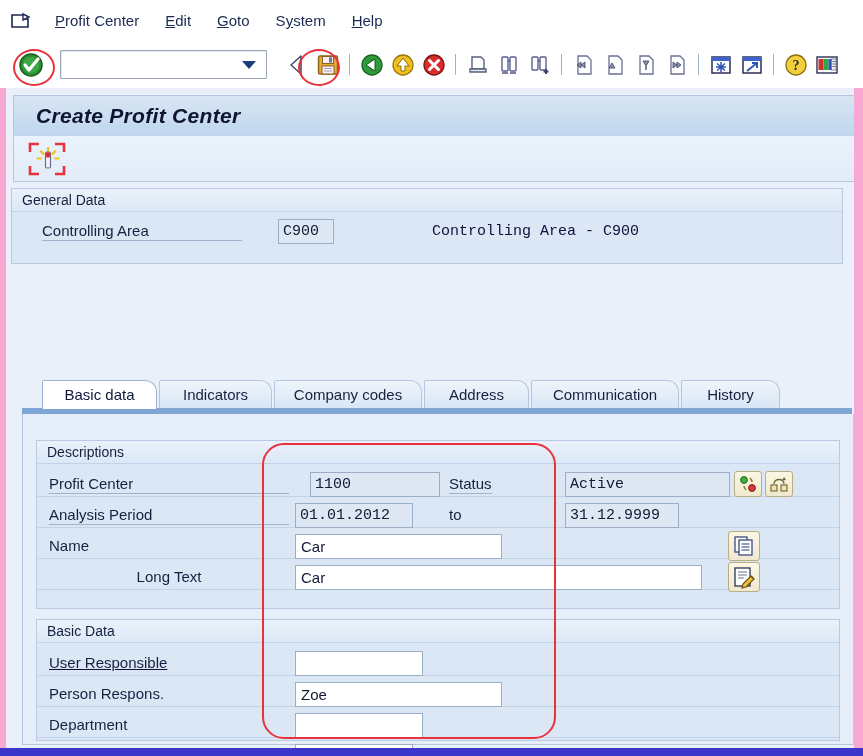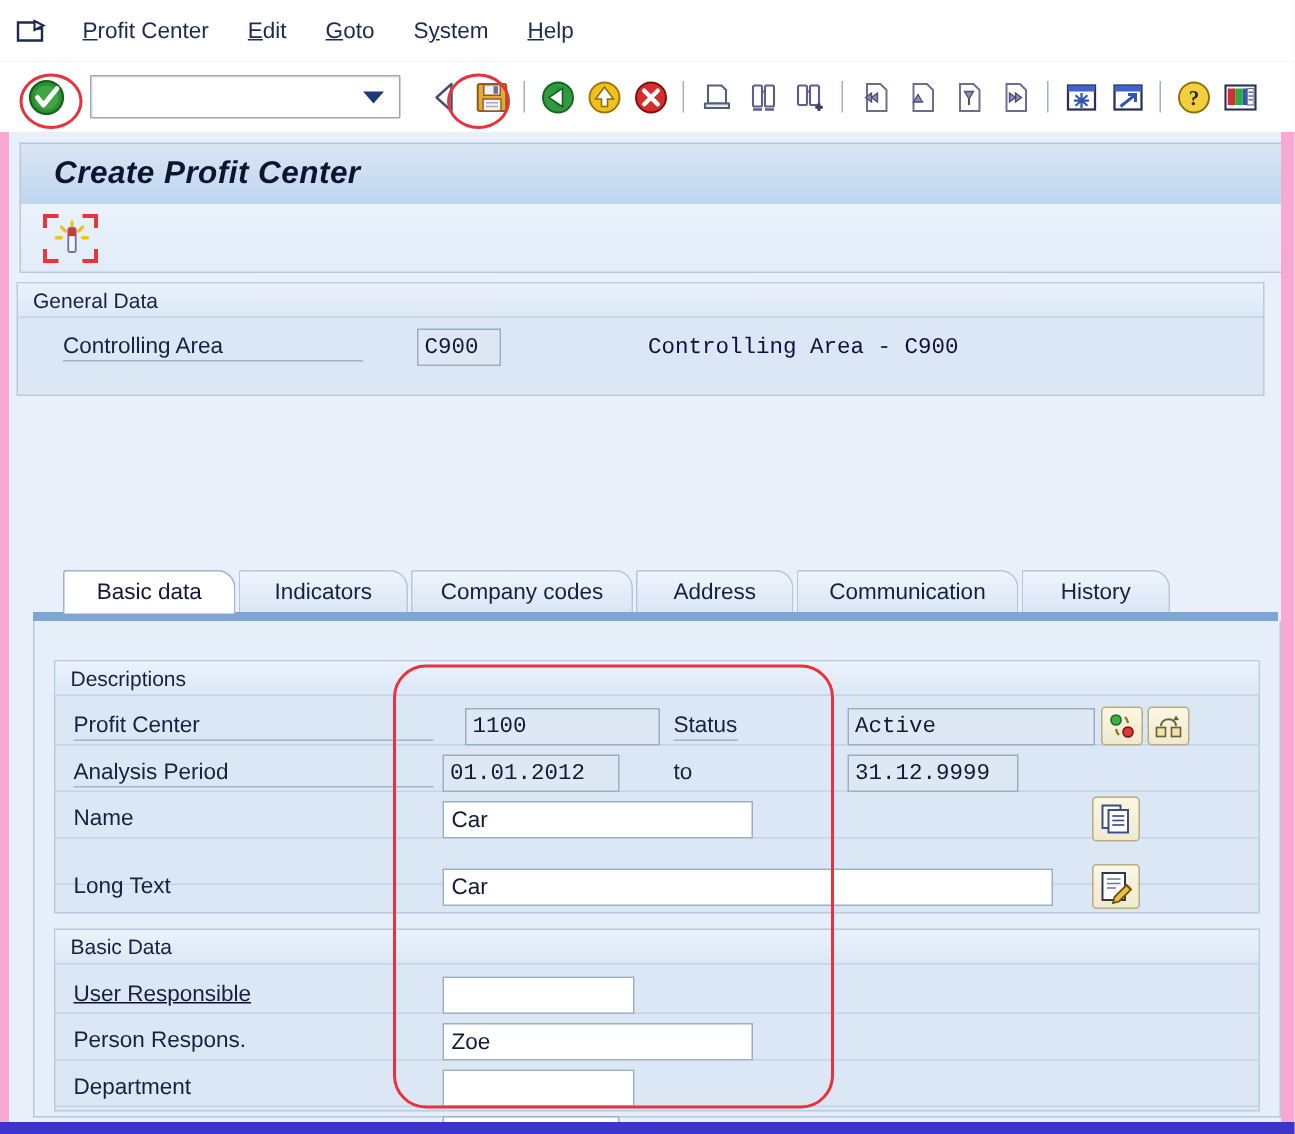--- a/index.html
+++ b/index.html
@@ -457,21 +457,21 @@
             <svg width="24" height="24" viewBox="0 0 24 24">
               <rect x="3" y="3" width="12" height="15" fill="#fdfbef" stroke="#394a86" stroke-width="1.3"></rect>
               <rect x="7" y="6" width="13" height="15" fill="#ffffff" stroke="#394a86" stroke-width="1.3"></rect>
               <line x1="9.5" y1="10" x2="17.5" y2="10" stroke="#394a86" stroke-width="1.1"></line>
               <line x1="9.5" y1="13" x2="17.5" y2="13" stroke="#394a86" stroke-width="1.1"></line>
               <line x1="9.5" y1="16" x2="17.5" y2="16" stroke="#394a86" stroke-width="1.1"></line>
             </svg>
           </span>
         </div>
 
-        <div class="row" style="left:0;top:136px;width:802px;">
+        <div class="row" style="left:0;top:122px;width:802px;text-align:center;">
           <span class="fld-label" style="margin-left:12px;width:240px;border-bottom:none;">Long Text</span>
           <span class="rw-box" style="position:absolute;left:258px;width:407px;">Car</span>
           <span class="iconbtn" style="position:absolute;left:691px;width:32px;height:30px;">
             <svg width="24" height="24" viewBox="0 0 24 24">
               <rect x="3" y="3" width="15" height="18" fill="#ffffff" stroke="#2b3350" stroke-width="1.3"></rect>
               <line x1="6" y1="7" x2="15" y2="7" stroke="#5a6party" stroke-width="1"></line>
               <line x1="6" y1="7" x2="15" y2="7" stroke="#6b7490" stroke-width="1"></line>
               <line x1="6" y1="10" x2="15" y2="10" stroke="#6b7490" stroke-width="1"></line>
               <line x1="6" y1="13" x2="12" y2="13" stroke="#6b7490" stroke-width="1"></line>
               <path d="M11 19 l8 -8 l3 3 l-8 8 l-4 1 z" fill="#f0c040" stroke="#6e5310" stroke-width="1.2"></path>

